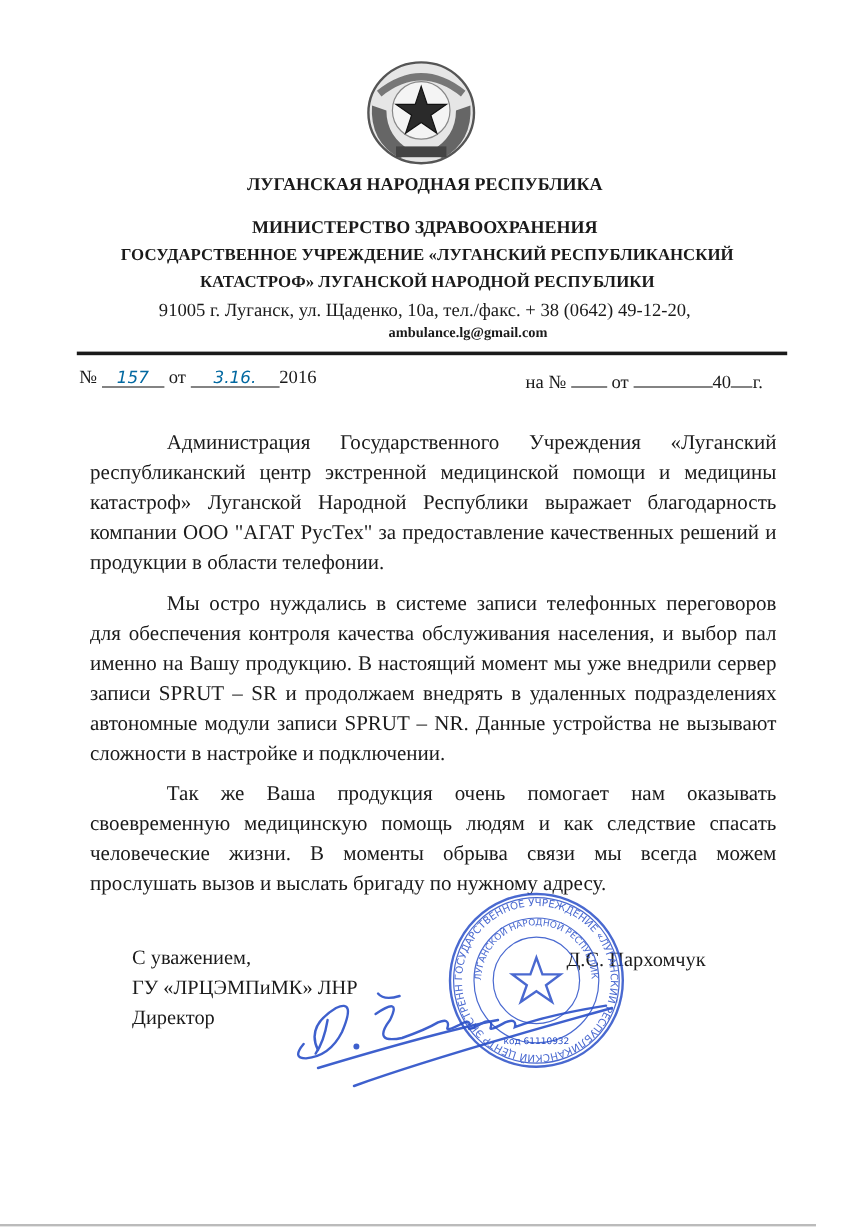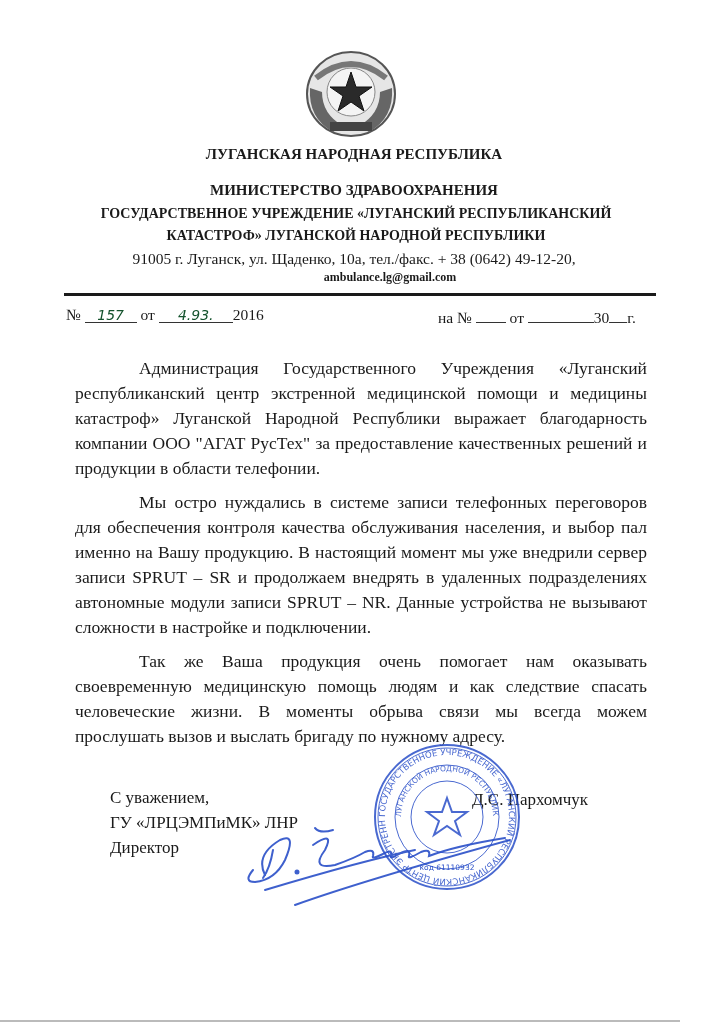--- a/index.html
+++ b/index.html
@@ -12,21 +12,21 @@
   .h-l1 { top: 146px; font-size: 15px; font-family: Liberation Serif, serif; }
   .h-l2 { top: 182px; font-size: 15px; }
   .h-org { top: 203px; font-size: 14px; line-height: 22px; left: 56px; width: 600px; }
   .h-addr { top: 250px; font-size: 15.5px; font-weight: normal; }
   .h-email { top: 270px; font-size: 12px; padding-left: 36px; }
   .rule { position: absolute; left: 64px; width: 592px; height: 3px; top: 293px; background: #1a1a1a; }
   .reg { position: absolute; top: 306px; font-size: 15.5px; white-space: nowrap; }
   .reg-left { left: 66px; }
   .reg-right { left: 438px; }
   .blank { display: inline-block; border-bottom: 1px solid #333; text-align: center; height: 16px; vertical-align: baseline; }
-  .hand { font-family: "DejaVu Sans", sans-serif; font-style: italic; color: #14532d; font-size: 14px; font-weight: 300; }
+  .hand { font-family: "DejaVu Sans", sans-serif; font-style: italic; color: #0369a1; font-size: 14px; font-weight: 300; }
   .body-text { position: absolute; left: 66px; width: 590px; top: 347px; font-size: 17.5px; line-height: 25px; text-align: justify; }
   .body-text p { margin: 9px; text-indent: 64px; }
   .sig-block { position: absolute; left: 110px; top: 765px; font-size: 17px; line-height: 25px; margin-top: 20px; }
   .sig-name { position: absolute; left: 472px; top: 790px; font-size: 17px; }
   .stamp { position: absolute; left: 372px; top: 742px; width: 150px; height: 150px; }
   .signature { position: absolute; left: 225px; top: 820px; width: 290px; height: 90px; }
   .scan-edge { position: absolute; left: 0; top: 1020px; width: 680px; height: 2px; background: #bbbbbb; }
 </style>
 </head>
 <body>
@@ -50,27 +50,27 @@
   <div>КАТАСТРОФ» ЛУГАНСКОЙ НАРОДНОЙ РЕСПУБЛИКИ</div>
 </div>
 <div class="hdr h-addr">91005  г. Луганск, ул. Щаденко, 10а, тел./факс. + 38 (0642)  49-12-20,</div>
 <div class="hdr h-email">ambulance.lg@gmail.com</div>
 <div class="rule"></div>
 
 <div class="reg reg-left">
   <span>№</span>
   <span class="blank" style="width:52px;"><span class="hand">157</span></span>
   <span>от</span>
-  <span class="blank" style="width:74px;"><span class="hand">4.93.</span></span><span>2016</span>
+  <span class="blank" style="width:74px;"><span class="hand">3.16.</span></span><span>2016</span>
 </div>
 <div class="reg reg-right">
   <span>на №</span>
   <span class="blank" style="width:30px;"></span>
   <span>от</span>
-  <span class="blank" style="width:66px;"></span><span>30</span><span class="blank" style="width:18px;"></span><span>г.</span>
+  <span class="blank" style="width:66px;"></span><span>40</span><span class="blank" style="width:18px;"></span><span>г.</span>
 </div>
 
 <div class="body-text">
   <p>Администрация Государственного Учреждения «Луганский республиканский центр экстренной медицинской помощи и медицины катастроф» Луганской Народной Республики выражает благодарность компании ООО "АГАТ РусТех" за предоставление качественных решений и продукции в области телефонии.</p>
   <p>Мы остро нуждались в системе записи телефонных переговоров для обеспечения контроля качества обслуживания населения, и выбор пал именно на Вашу продукцию. В настоящий момент мы уже внедрили сервер записи SPRUT – SR и продолжаем внедрять в удаленных подразделениях автономные модули записи SPRUT – NR. Данные устройства не вызывают сложности в настройке и подключении.</p>
   <p>Так же Ваша продукция очень помогает нам оказывать своевременную медицинскую помощь людям и как следствие спасать человеческие жизни. В моменты обрыва связи мы всегда можем прослушать вызов и выслать бригаду по нужному адресу.</p>
 </div>
 
 <div class="sig-block">
   <div>С уважением,</div>

